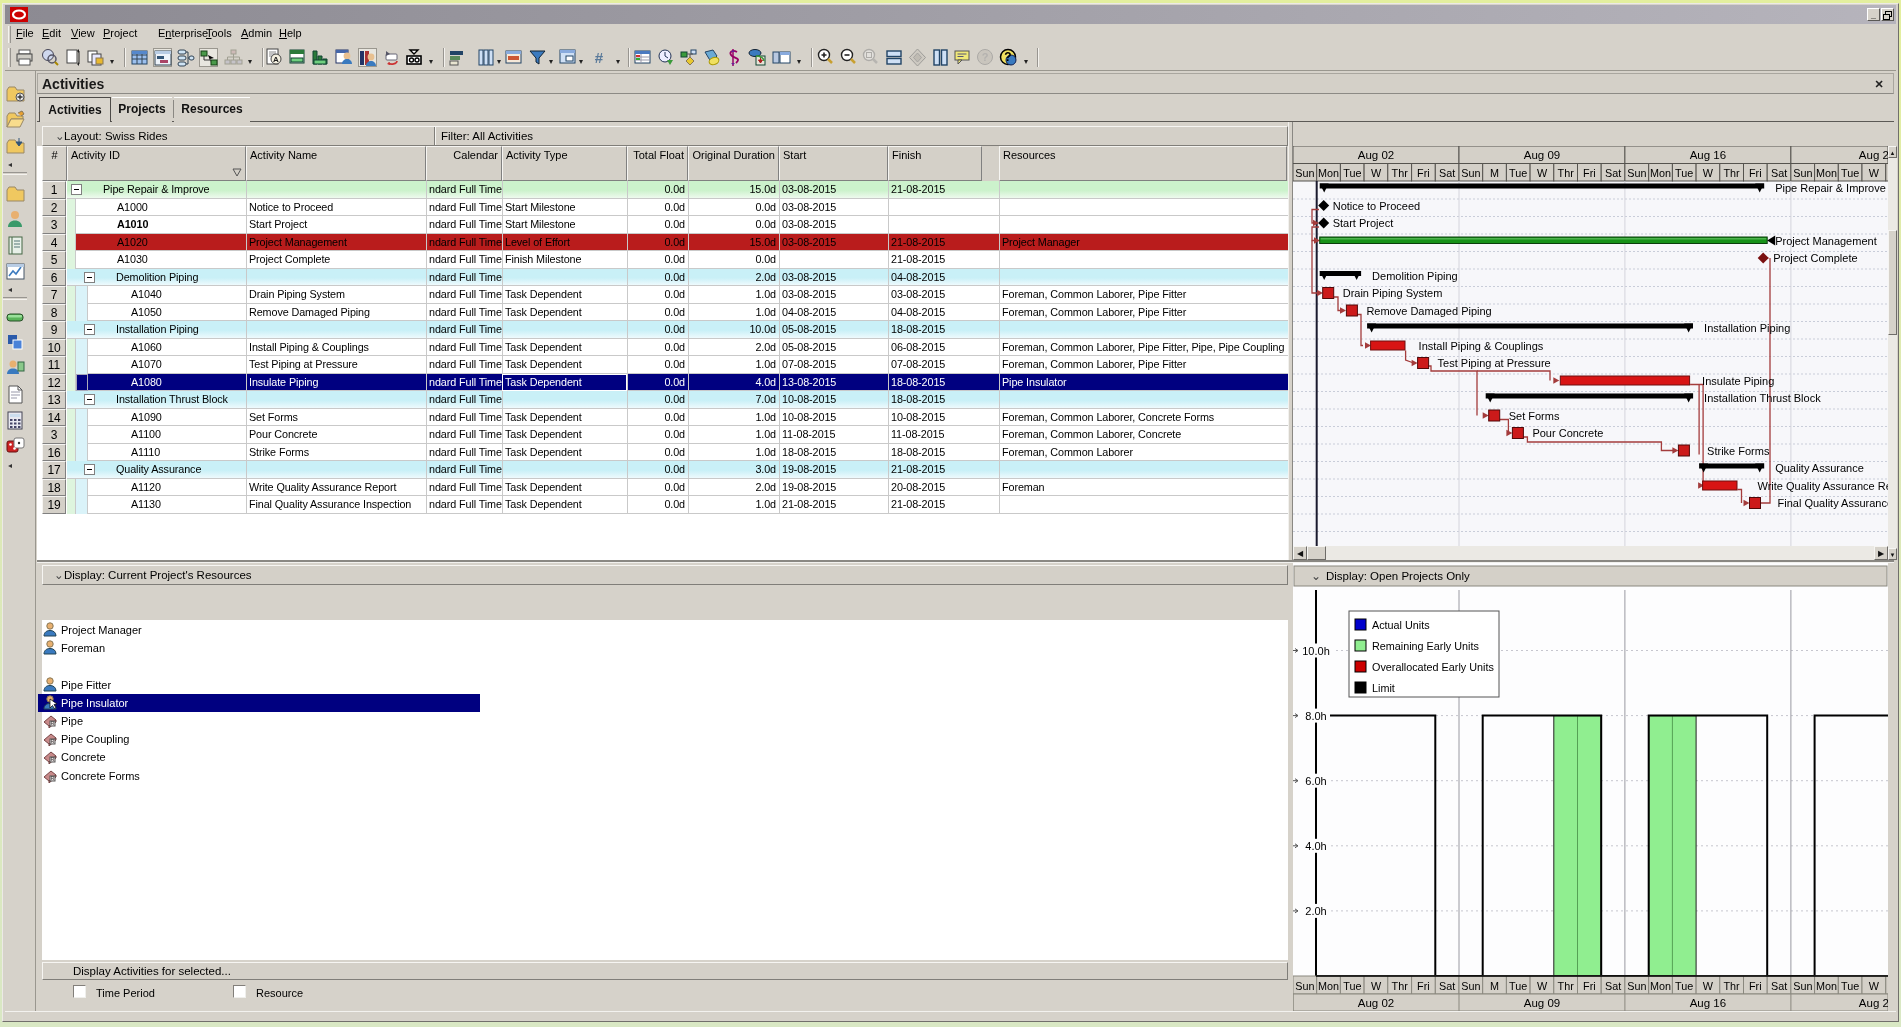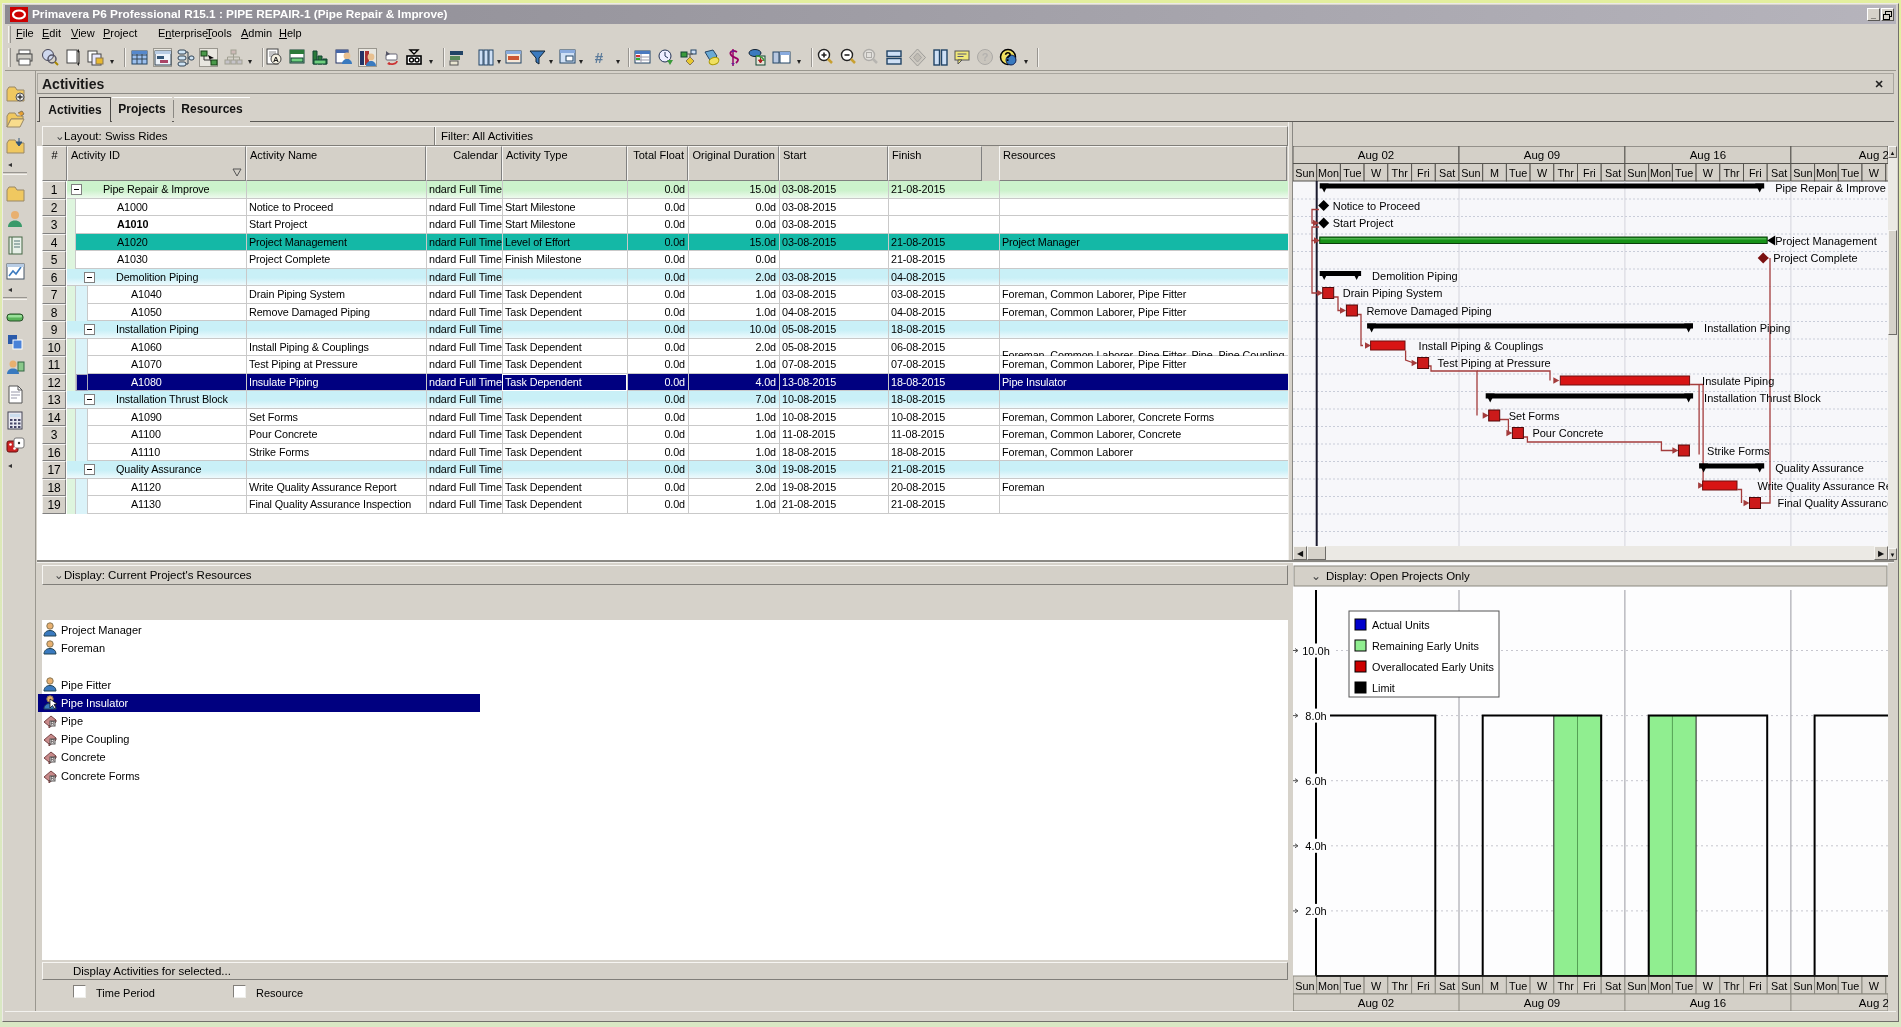--- a/index.html
+++ b/index.html
@@ -62,21 +62,20 @@
 .chx{font-size:11px;color:#000;}
 .cb{position:absolute;width:13px;height:13px;background:#fff;border-top:1.5px solid #827f7a;border-left:1.5px solid #827f7a;border-right:1px solid #efefec;border-bottom:1px solid #efefec;}
 #botedge{left:5px;top:1011px;width:1891px;height:8px;background:#d6d2ca;border-top:1px solid #f3f2ef;}
 </style></head><body>
 <div id="win" class="abs"></div>
 <div id="title" class="abs">
     <svg class="abs" style="left:5px;top:2px" width="18" height="15">
       <rect x="0" y="0" width="18" height="15" fill="#cc0000"></rect>
       <ellipse cx="9" cy="7.5" rx="6" ry="4" fill="none" stroke="#fff" stroke-width="2.2"></ellipse>
     </svg>
-    <span class="txt">Primavera P6 Professional R15.1 : PIPE REPAIR-1 (Pipe Repair &amp; Improve)</span>
     <div class="tbtn" style="right:16px;"><span style="position:relative;top:2px">_</span></div>
     <div class="tbtn" style="right:2px;"><svg width="9" height="9" style="margin-top:2px">
         <rect x="2.5" y="0.5" width="6" height="5" fill="none" stroke="#000"></rect>
         <rect x="0.5" y="3.5" width="6" height="5" fill="#d6d2ca" stroke="#000"></rect>
       </svg></div>
   </div>
 <div id="menubar" class="abs">
     <div class="abs" style="left:3px;top:2px;width:3px;height:17px;border-left:1px solid #f4f2ee;border-right:1px solid #989590"></div>
     <span class="mi" style="left:11px"><u>F</u>ile</span>
     <span class="mi" style="left:37px"><u>E</u>dit</span>
@@ -466,21 +465,21 @@
       <div class="abs" style="left:821px;top:0;width:1px;height:17.5px;background:#c9c9c9"></div>
       <div class="abs" style="left:932px;top:0;width:1px;height:17.5px;background:#c9c9c9"></div>
       <div class="abs" style="left:359px;top:0;width:76px;height:17.5px;line-height:17.5px;text-align:left;overflow:hidden;white-space:nowrap;padding:0 3px;">ndard Full Time</div>
       <div class="abs" style="left:435px;top:0;width:125px;height:17.5px;line-height:17.5px;text-align:left;overflow:hidden;white-space:nowrap;padding:0 3px;">Start Milestone</div>
       <div class="abs" style="left:560px;top:0;width:61px;height:17.5px;line-height:17.5px;text-align:right;overflow:hidden;white-space:nowrap;padding:0 3px;">0.0d</div>
       <div class="abs" style="left:621px;top:0;width:91px;height:17.5px;line-height:17.5px;text-align:right;overflow:hidden;white-space:nowrap;padding:0 3px;">0.0d</div>
       <div class="abs" style="left:712px;top:0;width:109px;height:17.5px;line-height:17.5px;text-align:left;overflow:hidden;white-space:nowrap;padding:0 3px;">03-08-2015</div>
       <div class="abs" style="left:821px;top:0;width:111px;height:17.5px;line-height:17.5px;text-align:left;overflow:hidden;white-space:nowrap;padding:0 3px;"></div>
     </div>
     <div class="num" style="top:52.5px;height:17.5px;">4</div>
-    <div class="abs" style="left:25px;top:52.5px;width:1221px;height:17.5px;background:#14b8a6;border-bottom:1px solid #c9c9c9;color:#000">
+    <div class="abs" style="left:25px;top:52.5px;width:1221px;height:17.5px;background:#b91c1c;border-bottom:1px solid #c9c9c9;color:#000">
       <div class="abs" style="left:0;top:0;width:9px;height:17.5px;background:#def5de;border-right:1px solid #c9c9c9"></div>
       <div class="abs" style="left:47px;top:0;width:132px;height:17.5px;line-height:17.5px;text-align:left;overflow:hidden;white-space:nowrap;padding:0 3px;">A1020</div>
       <div class="abs" style="left:179px;top:0;width:180px;height:17.5px;line-height:17.5px;text-align:left;overflow:hidden;white-space:nowrap;padding:0 3px;">Project Management</div>
       <div class="abs" style="left:179px;top:0;width:1px;height:17.5px;background:#c9c9c9"></div>
       <div class="abs" style="left:359px;top:0;width:1px;height:17.5px;background:#c9c9c9"></div>
       <div class="abs" style="left:435px;top:0;width:1px;height:17.5px;background:#c9c9c9"></div>
       <div class="abs" style="left:560px;top:0;width:1px;height:17.5px;background:#c9c9c9"></div>
       <div class="abs" style="left:621px;top:0;width:1px;height:17.5px;background:#c9c9c9"></div>
       <div class="abs" style="left:712px;top:0;width:1px;height:17.5px;background:#c9c9c9"></div>
       <div class="abs" style="left:821px;top:0;width:1px;height:17.5px;background:#c9c9c9"></div>
@@ -610,21 +609,21 @@
       <div class="abs" style="left:621px;top:0;width:1px;height:17.5px;background:#c9c9c9"></div>
       <div class="abs" style="left:712px;top:0;width:1px;height:17.5px;background:#c9c9c9"></div>
       <div class="abs" style="left:821px;top:0;width:1px;height:17.5px;background:#c9c9c9"></div>
       <div class="abs" style="left:932px;top:0;width:1px;height:17.5px;background:#c9c9c9"></div>
       <div class="abs" style="left:359px;top:0;width:76px;height:17.5px;line-height:17.5px;text-align:left;overflow:hidden;white-space:nowrap;padding:0 3px;">ndard Full Time</div>
       <div class="abs" style="left:435px;top:0;width:125px;height:17.5px;line-height:17.5px;text-align:left;overflow:hidden;white-space:nowrap;padding:0 3px;">Task Dependent</div>
       <div class="abs" style="left:560px;top:0;width:61px;height:17.5px;line-height:17.5px;text-align:right;overflow:hidden;white-space:nowrap;padding:0 3px;">0.0d</div>
       <div class="abs" style="left:621px;top:0;width:91px;height:17.5px;line-height:17.5px;text-align:right;overflow:hidden;white-space:nowrap;padding:0 3px;">2.0d</div>
       <div class="abs" style="left:712px;top:0;width:109px;height:17.5px;line-height:17.5px;text-align:left;overflow:hidden;white-space:nowrap;padding:0 3px;">05-08-2015</div>
       <div class="abs" style="left:821px;top:0;width:111px;height:17.5px;line-height:17.5px;text-align:left;overflow:hidden;white-space:nowrap;padding:0 3px;">06-08-2015</div>
-      <div class="abs" style="left:932px;top:0;width:288px;height:17.5px;line-height:17.5px;text-align:left;overflow:hidden;white-space:nowrap;padding:8px 3px;">Foreman, Common Laborer, Pipe Fitter, Pipe, Pipe Coupling</div>
+      <div class="abs" style="left:932px;top:0;width:288px;height:17.5px;line-height:17.5px;text-align:left;overflow:hidden;white-space:nowrap;padding:0 3px;">Foreman, Common Laborer, Pipe Fitter, Pipe, Pipe Coupling</div>
     </div>
     <div class="num" style="top:175.0px;height:17.5px;">11</div>
     <div class="abs" style="left:25px;top:175.0px;width:1221px;height:17.5px;background:#fff;border-bottom:1px solid #c9c9c9;color:#000">
       <div class="abs" style="left:0;top:0;width:9px;height:17.5px;background:#def5de;border-right:1px solid #c9c9c9"></div>
       <div class="abs" style="left:9px;top:0;width:12px;height:17.5px;background:#daf3f9;border-right:1px solid #c9c9c9"></div>
       <div class="abs" style="left:61px;top:0;width:118px;height:17.5px;line-height:17.5px;text-align:left;overflow:hidden;white-space:nowrap;padding:0 3px;">A1070</div>
       <div class="abs" style="left:179px;top:0;width:180px;height:17.5px;line-height:17.5px;text-align:left;overflow:hidden;white-space:nowrap;padding:0 3px;">Test Piping at Pressure</div>
       <div class="abs" style="left:179px;top:0;width:1px;height:17.5px;background:#c9c9c9"></div>
       <div class="abs" style="left:359px;top:0;width:1px;height:17.5px;background:#c9c9c9"></div>
       <div class="abs" style="left:435px;top:0;width:1px;height:17.5px;background:#c9c9c9"></div>

